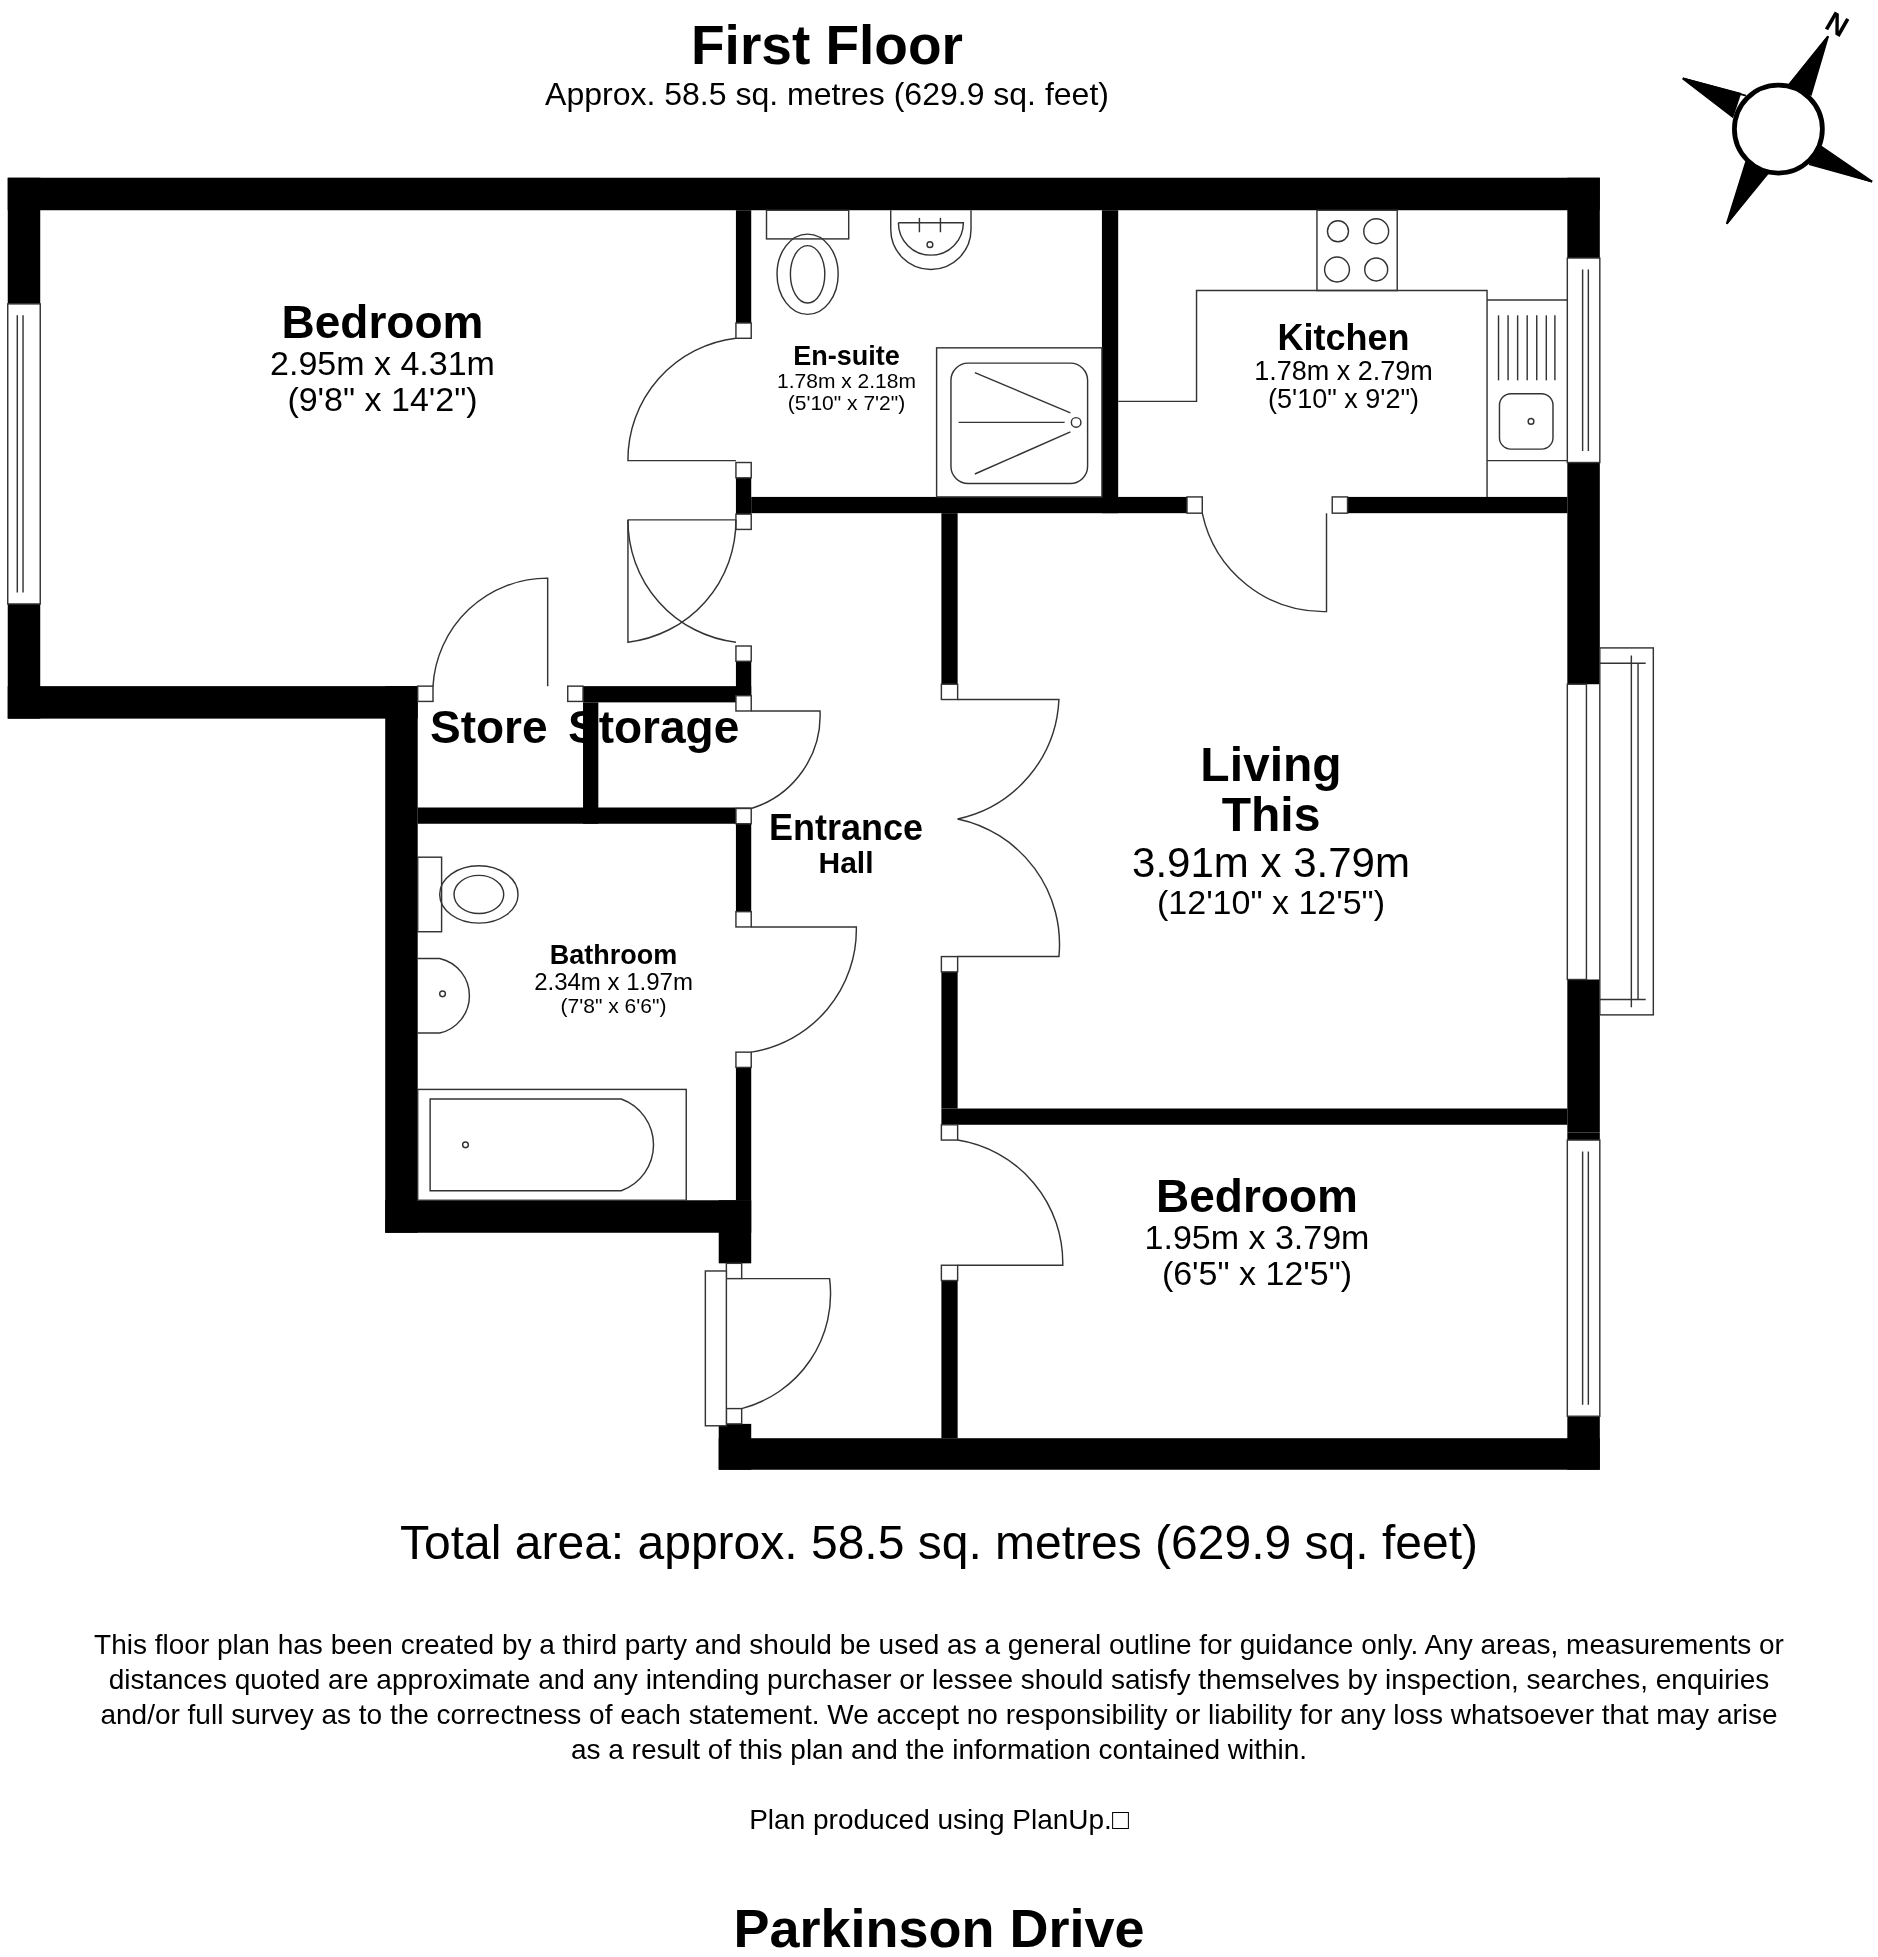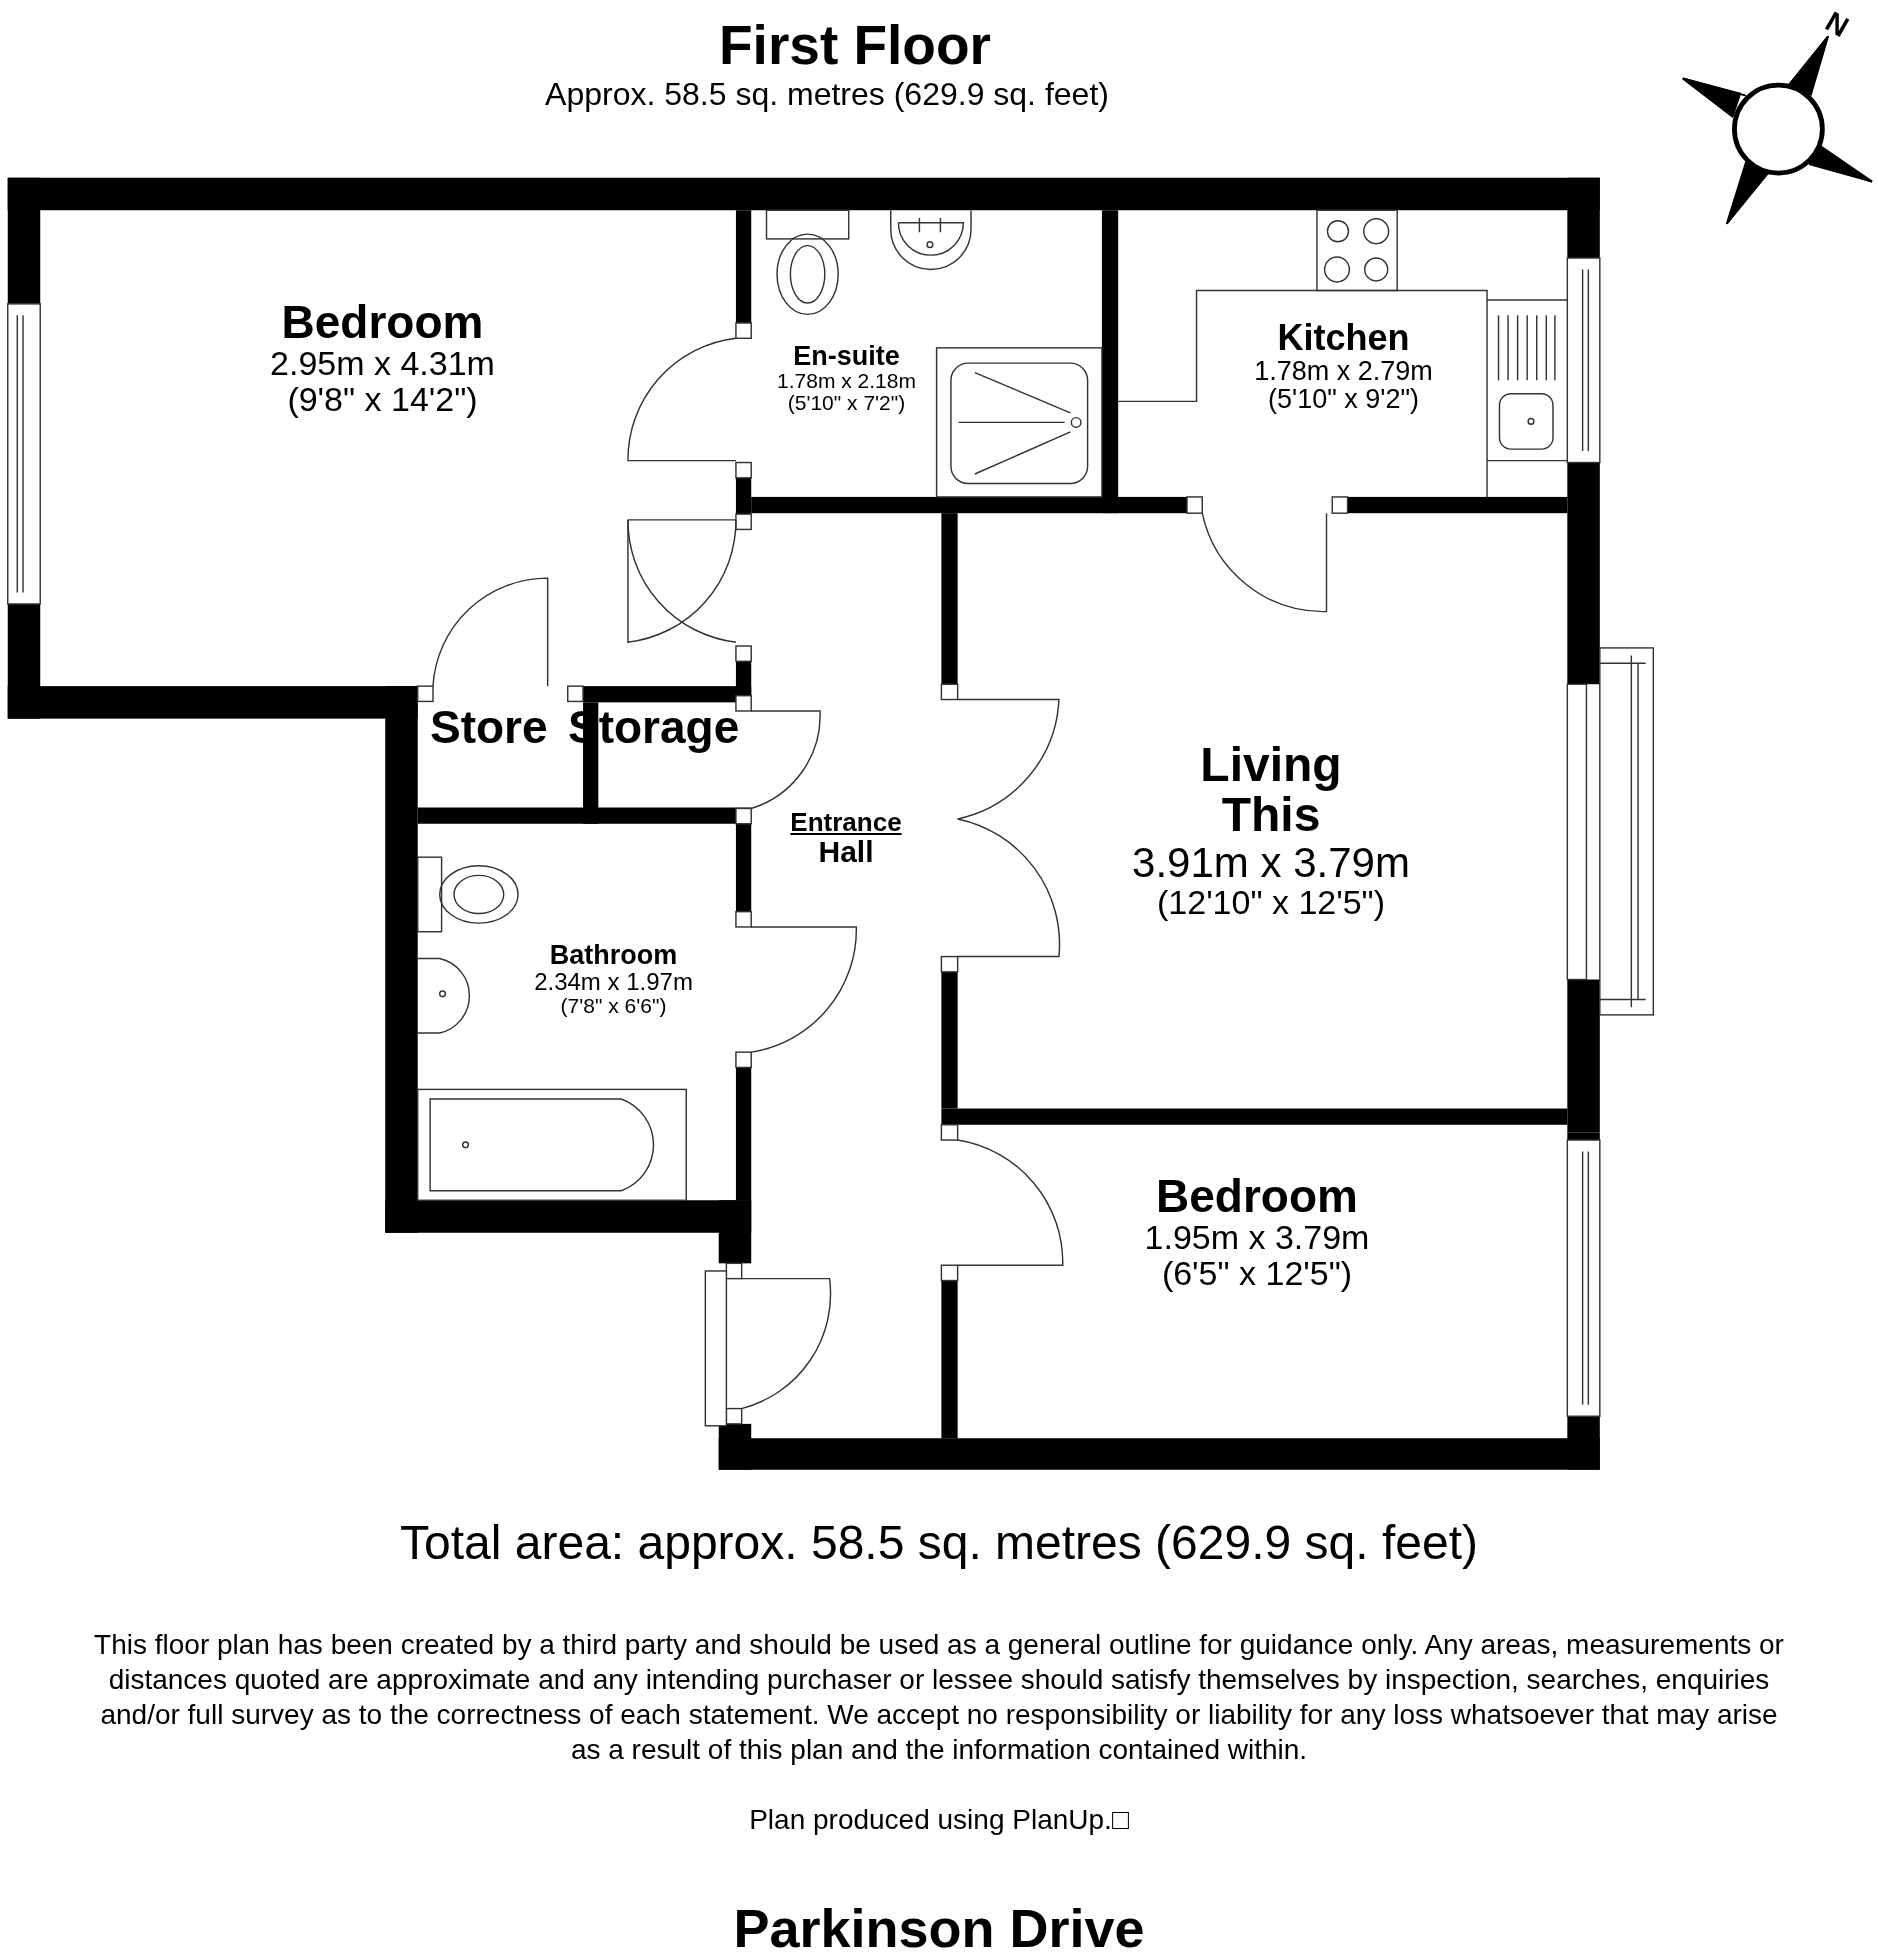--- a/index.html
+++ b/index.html
@@ -1,19 +1,19 @@
 <!DOCTYPE html>
 <html><head>
 <meta charset="utf-8">
 <style>
   html, body { margin:0; padding:0; background:#ffffff; }
   body { width:1878px; height:1958px; position:relative; overflow:hidden; font-family:"Liberation Sans", sans-serif; color:#000; }
   .abs { position:absolute; }
   .center { text-align:center; }
-  #title { left:0; width:1654px; top:13.4px; font-size:55px; font-weight:bold;margin-left:28px; }
+  #title { left:0; width:1654px; top:13.4px; font-size:55px; font-weight:bold; }
   #subtitle { left:0; width:1654px; top:76px; font-size:32px; }
   #plan { position:absolute; left:0; top:0; }
   .room-label { position:absolute; text-align:center; line-height:1.05; }
   .room-name { font-weight:bold; display:block; }
   .room-dim { display:block; }
   #total { left:0; width:1878px; top:1515px; font-size:48px; }
   #disclaimer { left:86px; width:1706px; top:1627px; font-size:28px; line-height:35px; }
   #credit { left:0; width:1878px; top:1802px; font-size:28px; line-height:35px; }
   #address { left:0; width:1878px; top:1897px; font-size:54px; font-weight:bold; }
   #compass { position:absolute; left:1673px; top:0; }
@@ -248,21 +248,21 @@
 </div>
 
 <div class="room-label" style="left:430px; top:703px; text-align:center;">
   <span class="room-name" style="font-size:46px;">Store</span>
 </div>
 <div class="room-label" style="left:568px; top:703px; text-align:left;">
   <span class="room-name" style="font-size:46px;">Storage</span>
 </div>
 
 <div class="room-label" style="left:755px; top:809px; width:182px;">
-  <span class="room-name" style="font-size:26px;text-decoration:underline;">Entrance</span>
+  <span class="room-name" style="font-size:36px;">Entrance</span>
   <span class="room-name" style="font-size:30px;">Hall</span>
 </div>
 
 <div class="room-label" style="left:1099px; top:740px; width:344px;">
   <span class="room-name" style="font-size:48px;">Living</span>
   <span class="room-name" style="font-size:48px;">This</span>
   <span class="room-dim" style="font-size:42px;">3.91m x 3.79m</span>
   <span class="room-dim" style="font-size:34px;">(12'10" x 12'5")</span>
 </div>
 

